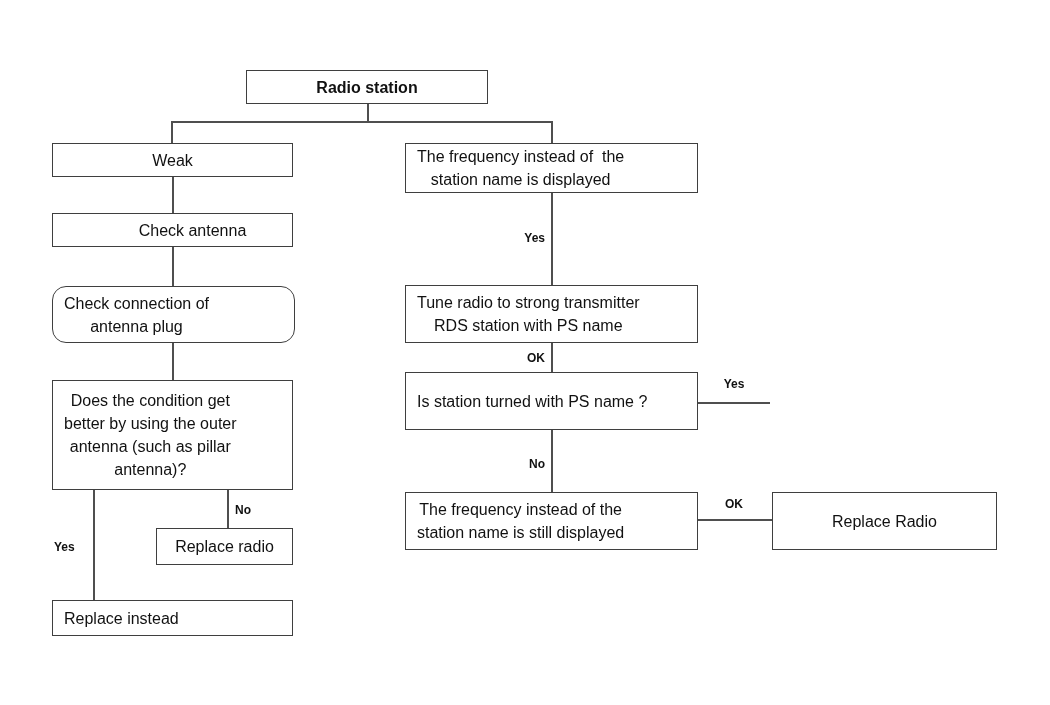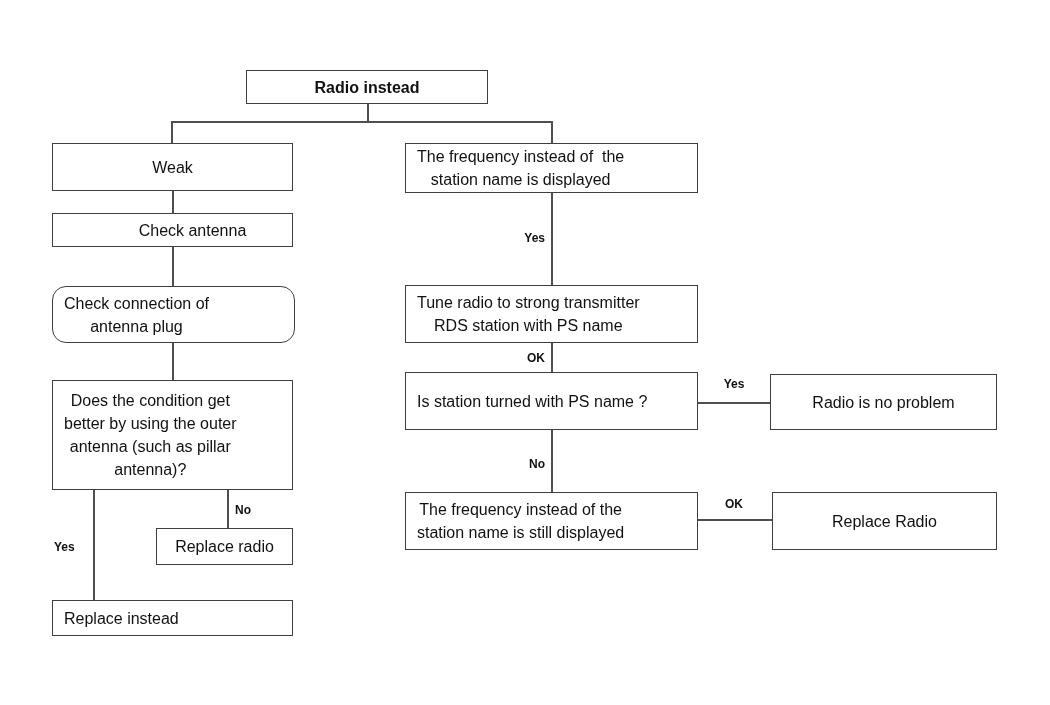--- a/index.html
+++ b/index.html
@@ -68,23 +68,23 @@
   <div class="vline" style="left:172px; top:343px; height:37px;"></div>
   <div class="vline" style="left:93px;  top:490px; height:110px;"></div>
   <div class="vline" style="left:227px; top:490px; height:38px;"></div>
 
   <div class="vline" style="left:551px; top:193px; height:92px;"></div>
   <div class="vline" style="left:551px; top:343px; height:29px;"></div>
   <div class="vline" style="left:551px; top:430px; height:62px;"></div>
   <div class="hline" style="left:698px; top:402px; width:72px;"></div>
   <div class="hline" style="left:698px; top:519px; width:74px;"></div>
 
-  <div class="box center bold" style="left:246px; top:70px;  width:242px; height:34px;">Radio instead</div>
+  <div class="box center bold" style="left:246px; top:70px;  width:242px; height:34px;">Radio station</div>
 
-  <div class="box center" style="left:52px; top:143px; width:241px; height:48px;">Weak</div>
+  <div class="box center" style="left:52px; top:143px; width:241px; height:34px;">Weak</div>
 
   <div class="box center" style="left:52px; top:213px; width:241px; height:34px;padding-left:40px;">Check antenna</div>
 
   <div class="box left" style="left:52px; top:286px; width:243px; height:57px;border-radius:14px;">Check connection of
 antenna plug</div>
 
   <div class="box left" style="left:52px; top:380px; width:241px; height:110px;">Does the condition get
 better by using the outer
 antenna (such as pillar
 antenna)?</div>
@@ -94,21 +94,20 @@
   <div class="box left" style="left:52px; top:600px; width:241px; height:36px;">Replace instead</div>
 
   <div class="box left" style="left:405px; top:143px; width:293px; height:50px;">The frequency instead of  the
 station name is displayed</div>
 
   <div class="box left" style="left:405px; top:285px; width:293px; height:58px;">Tune radio to strong transmitter
 RDS station with PS name</div>
 
   <div class="box left" style="left:405px; top:372px; width:293px; height:58px;">Is station turned with PS name ?</div>
 
-  <div class="box center" style="left:770px; top:374px; width:227px; height:56px;">Radio is no problem</div>
 
   <div class="box left" style="left:405px; top:492px; width:293px; height:58px;">The frequency instead of the
 station name is still displayed</div>
 
   <div class="box center" style="left:772px; top:492px; width:225px; height:58px;">Replace Radio</div>
 
   <div class="edge-label" style="left:54px;  top:540px;">Yes</div>
 
   <div class="edge-label" style="left:235px; top:503px;">No</div>
 

